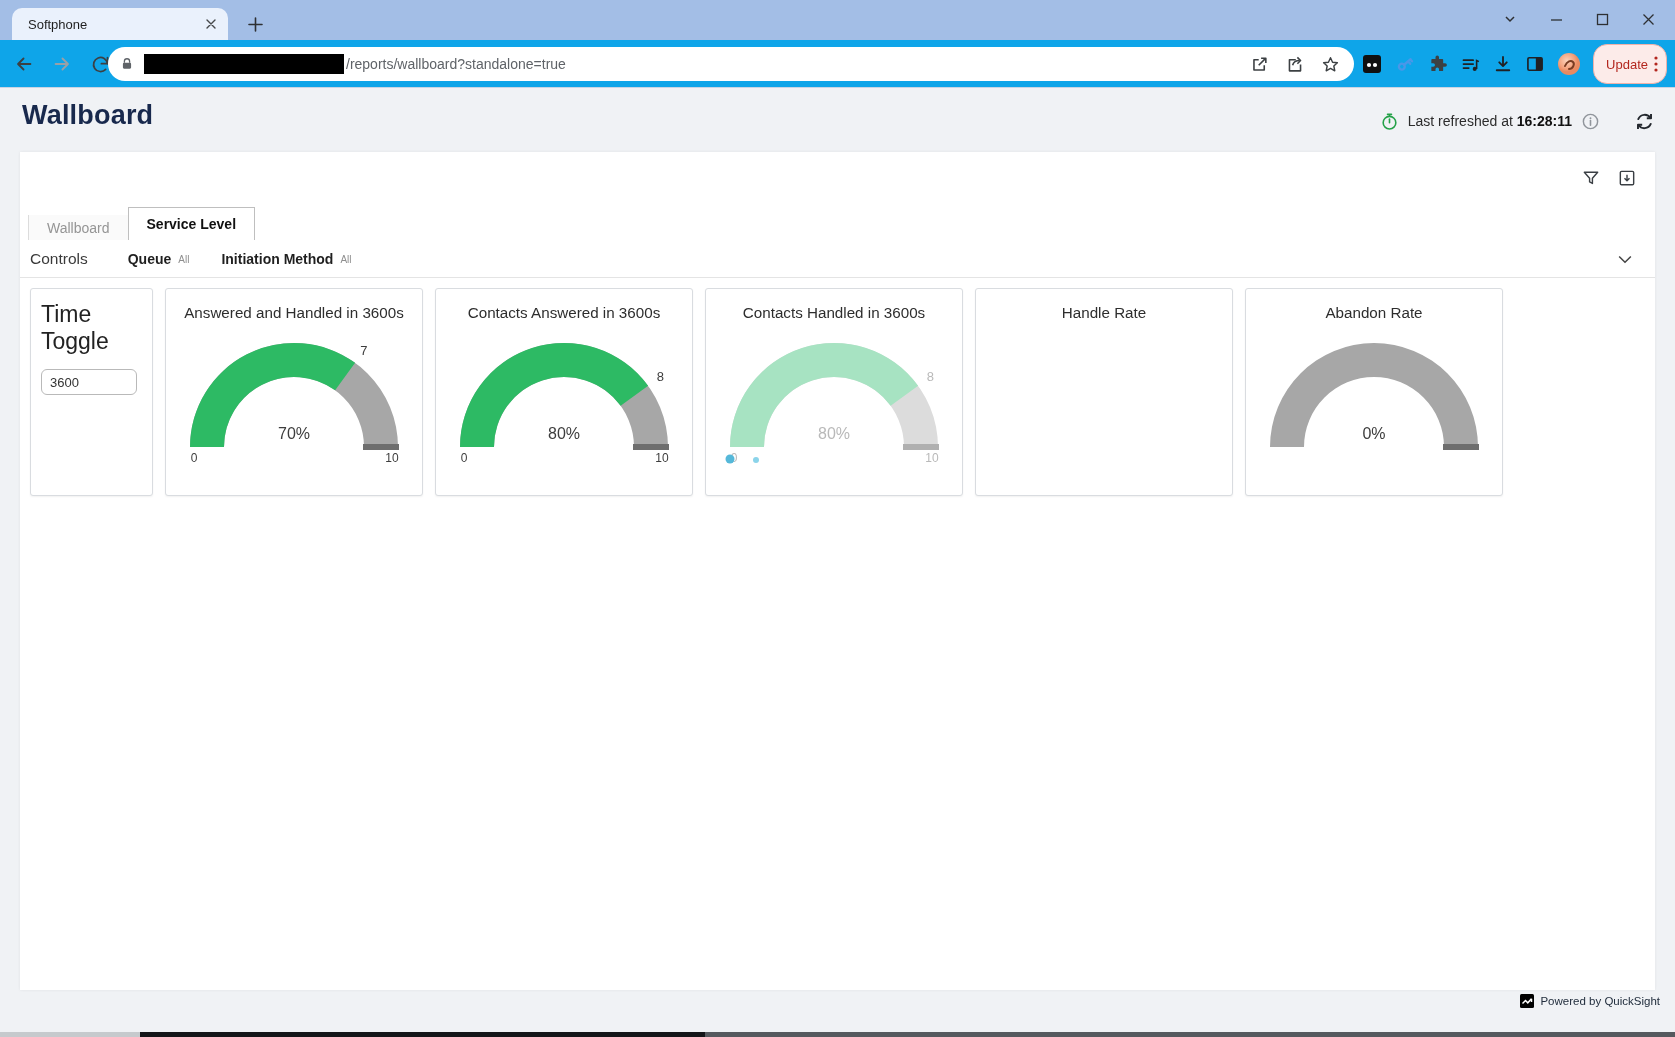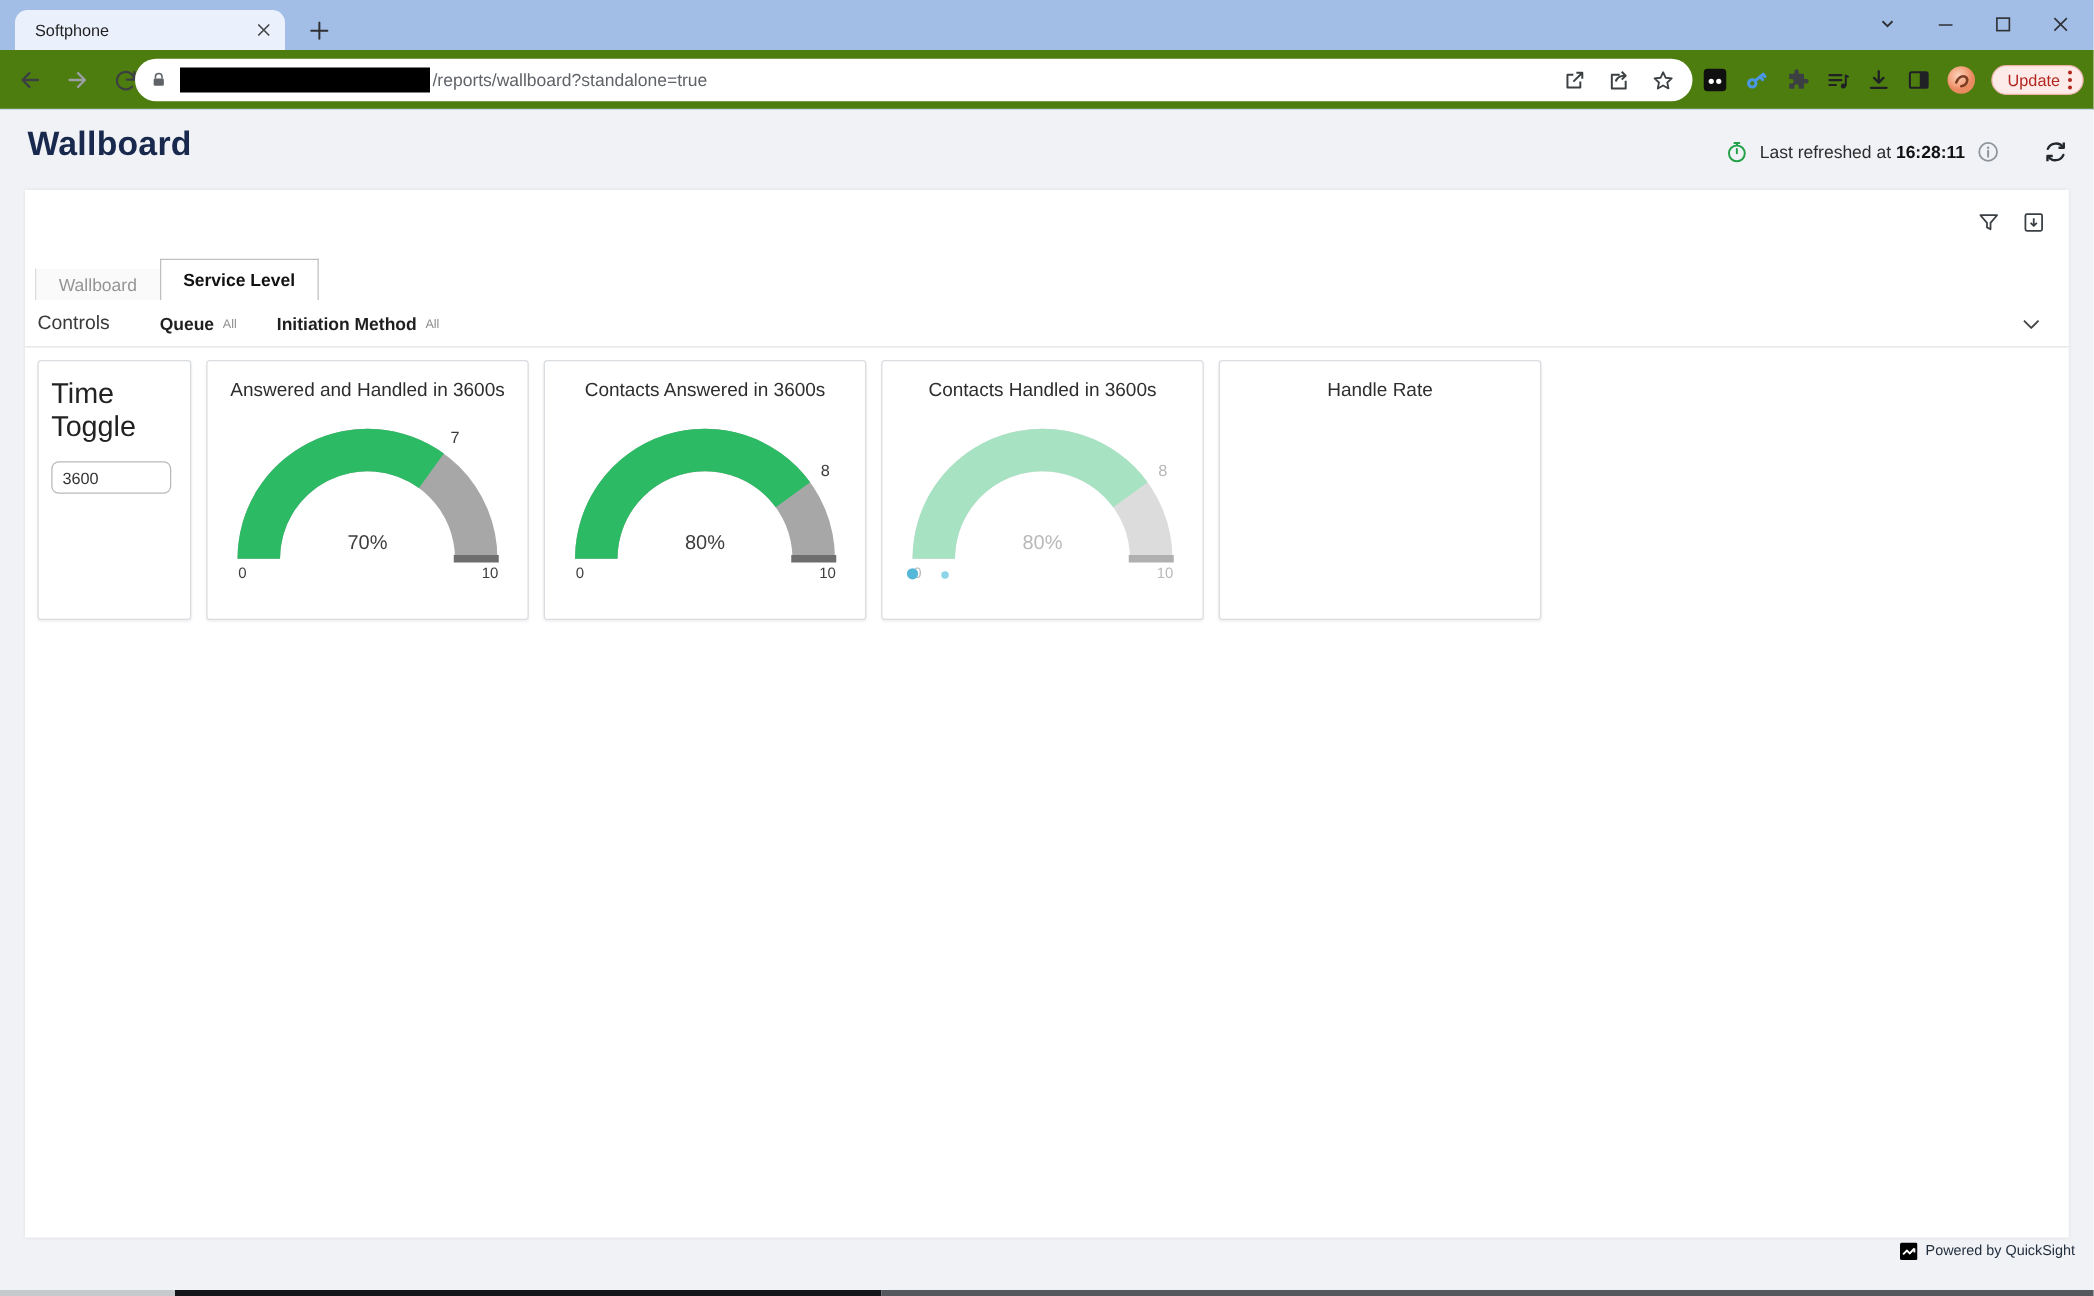--- a/index.html
+++ b/index.html
@@ -10,30 +10,30 @@
   
   .titlebar { position:absolute; left:0; top:0; width:100%; height:40px; background:#a3bee6; }
   .btab { position:absolute; left:12px; top:8px; width:216px; height:32px; background:#eaf1fc;
           border-radius:10px 10px 0 0; display:flex; align-items:center; padding:0 8px 0 16px; }
   .btab-title { font-size:13px; color:#1f1f1f; flex:1; white-space:nowrap; overflow:hidden; }
   .btab-close { width:18px; height:18px; display:flex; align-items:center; justify-content:center; border-radius:50%; cursor:pointer; }
   .newtab { position:absolute; left:242px; top:11px; width:26px; height:26px; display:flex; align-items:center; justify-content:center; }
   .win-controls { position:absolute; right:4px; top:0; height:38px; display:flex; align-items:center; }
   .win-btn { width:46px; height:38px; display:flex; align-items:center; justify-content:center; }
 
-  .toolbar { position:absolute; left:0; top:40px; width:100%; height:48px; background:#4d7c0f; border-bottom:1px solid #c9d4e4; }
+  .toolbar { position:absolute; left:0; top:40px; width:100%; height:48px; background:#0ea5e9; border-bottom:1px solid #c9d4e4; }
   .nav-icons { position:absolute; left:10px; top:0; height:48px; display:flex; align-items:center; gap:10px; }
   .tool-btn { width:28px; height:28px; display:flex; align-items:center; justify-content:center; border-radius:50%; }
   .url-pill { position:absolute; left:108px; top:7px; width:1246px; height:34px; background:#fff; border-radius:17px;
               display:flex; align-items:center; padding:0 14px 0 12px; }
   .redact-box { width:200px; height:20px; background:#000; margin-left:10px; flex:none; }
   .url-text { font-size:14px; color:#5f6368; margin-left:2px; flex:1; white-space:nowrap; overflow:hidden; }
   .pill-icons { display:flex; align-items:center; gap:16px; }
   .ext-icons { position:absolute; right:8px; top:0; height:48px; display:flex; align-items:center; gap:12px; }
-  .update-pill { display:flex; align-items:center; gap:6px; height:24px; padding:0 8px 0 12px; border:1px solid #eeb2aa;
+  .update-pill { display:flex; align-items:center; gap:6px; height:40px; padding:0 8px 0 12px; border:1px solid #eeb2aa;
                  background:#fcebe9; border-radius:14px; }
   .update-label { font-size:13px; color:#b3261e; }
 
   
   .page { position:absolute; left:0; top:88px; width:100%; height:949px; background:#f0f2f5; }
   .page-title { position:absolute; left:22px; top:12px; font-size:27px; font-weight:bold; color:#18294d; letter-spacing:0.2px; }
   .refresh-cluster { position:absolute; right:18px; top:20px; display:flex; align-items:center; gap:9px; }
   .refresh-text { font-size:14px; color:#2c2c2c; }
   .refresh-text b { color:#111; }
   .refresh-btn { margin-left:22px; width:26px; height:26px; display:flex; align-items:center; justify-content:center; }
@@ -355,20 +355,30 @@
                   <text x="20" y="137" text-anchor="middle" font-size="12" fill="#b9b9b9">0</text>
                   <text x="218" y="137" text-anchor="middle" font-size="12" fill="#b9b9b9">10</text>
                   <circle cx="16" cy="134" r="4.5" fill="#55b8d9"></circle>
                   <circle cx="42" cy="135" r="3" fill="#8bd4ea"></circle>
                 </svg>
               </div>
   </div>
             <div class="card gauge-card">
     <div class="card-title">Handle Rate</div>
   </div>
+            <div class="card gauge-card">
+    <div class="card-title">Abandon Rate</div>
+    <div class="gauge-wrap">
+                <svg viewBox="0 0 240 150" width="240" height="150">
+                  <path d="M16 122A104 104 0 0 1 224 122L190 122A70 70 0 0 0 50 122Z" fill="#a7a7a7"></path>
+                  <rect x="189" y="119" width="36" height="6" fill="#6e6e6e"></rect>
+                  <text x="120" y="114" text-anchor="middle" font-size="16" fill="#3d3d3d">0%</text>
+                </svg>
+              </div>
+  </div>
           </div>
       </div>
     </div>
 
     <div class="qs-badge">
       <span>
         <svg width="14" height="14" viewBox="0 0 14 14">
             <rect width="14" height="14" rx="1.5" fill="#000"></rect>
             <path d="M2.5 9.5l3-3 2.3 2.3 3.7-4" fill="none" stroke="#fff" stroke-width="1.5"></path>
             <path d="M11.5 4.8V8" stroke="#fff" stroke-width="1.5"></path>

